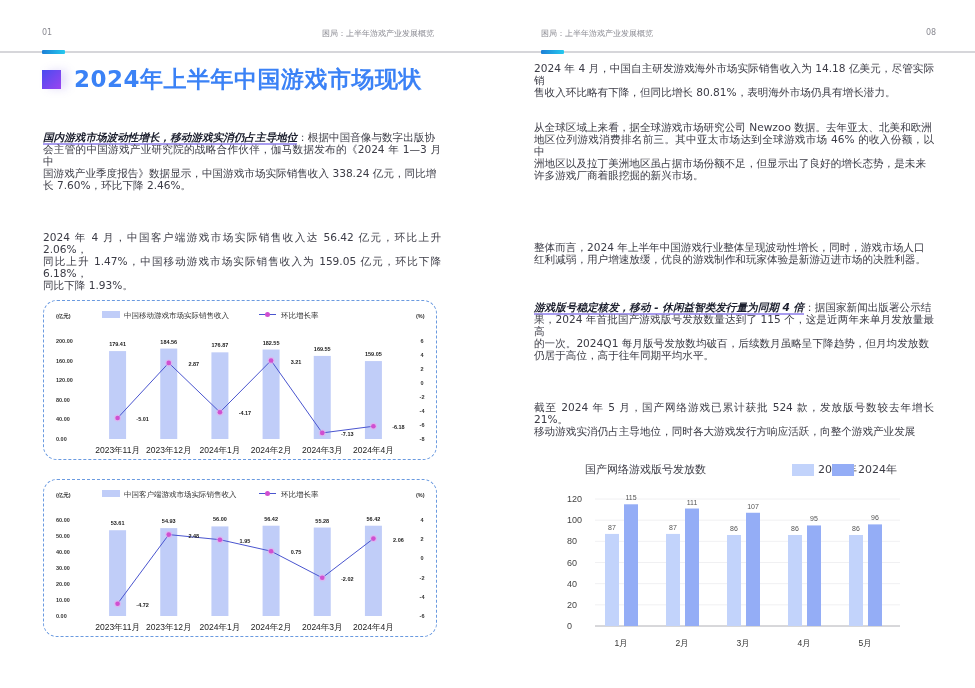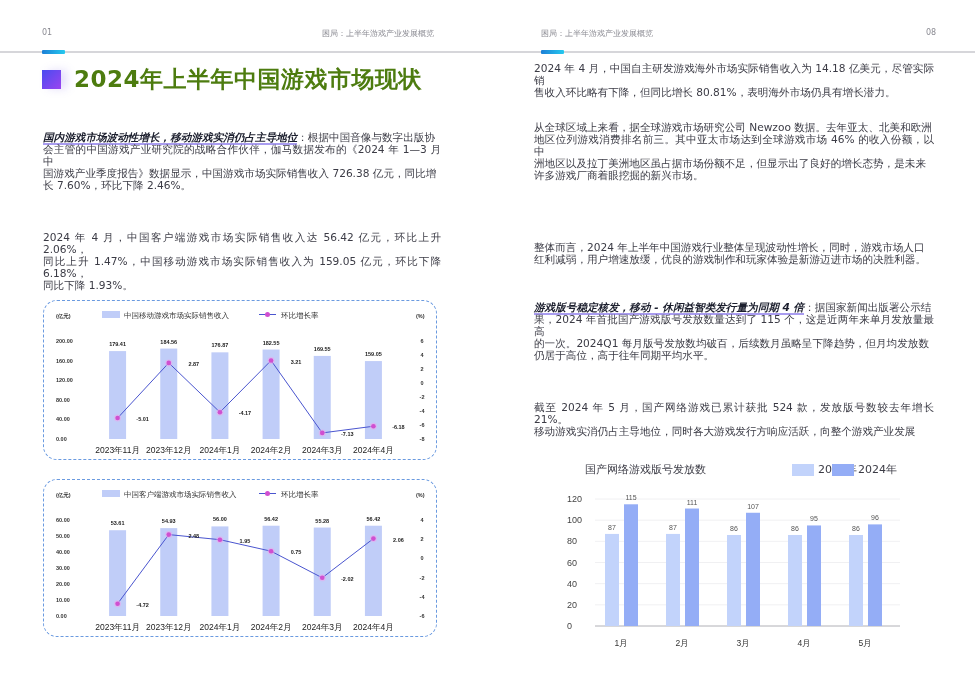--- a/index.html
+++ b/index.html
@@ -9,21 +9,21 @@
   .page { position: absolute; top: 0; height: 688px; }
   .page-left { left: 0; width: 487px; }
   .page-right { left: 487px; width: 488px; }
 
   .header-row { position: absolute; top: 28px; font-size: 8px; color: #8a8a92; }
   .rule { position: absolute; top: 51px; height: 2px; background: #d6d6da; }
   .accent-bar { position: absolute; top: 50px; height: 4px; width: 23px; background: linear-gradient(90deg, #1c7fd6, #25c9ef); border-radius: 1px; }
 
   .title-row { position: absolute; left: 42px; top: 64px; display: flex; align-items: center; }
   .title-square { width: 19px; height: 19px; background: linear-gradient(135deg, #4a4cf0, #9a44f0); margin-right: 13px; box-shadow: 6px 0 8px rgba(150,130,240,0.25); }
-  .title-text { font-size: 23px; font-weight: bold; color: #4d7c0f; letter-spacing: 0.5px; }
+  .title-text { font-size: 23px; font-weight: bold; color: #3b82f6; letter-spacing: 0.5px; }
 
   .para { position: absolute; font-size: 10.6px; line-height: 12px; color: #3b3b45; text-align: justify; }
   .para .lead { font-weight: bold; color: #1c1f2e; border-bottom: 2px solid #a99cf0; font-style: italic; }
 
   .chart-box { position: absolute; left: 43px; width: 394px; border: 1.5px dashed #6a9ae0; border-radius: 14px; }
 
   .bar-chart-title { position: absolute; left: 567px; top: 462px; font-size: 11px; color: #3b3b45; padding-left: 18px; }
   .legend2 { position: absolute; top: 462px; display: flex; align-items: center; font-size: 11px; color: #3b3b45; }
   .legend2 .sw { width: 22px; height: 12px; margin-right: 4px; }
 </style>
@@ -37,21 +37,21 @@
   <div class="accent-bar" style="left:42px;"></div>
 
   <div class="title-row">
     <div class="title-square"></div>
     <div class="title-text">2024年上半年中国游戏市场现状</div>
   </div>
 
   <div class="para" style="left:43px; top:131px; width:398px;">
     <div><span class="lead">国内游戏市场波动性增长，移动游戏实消仍占主导地位</span><span>：根据中国音像与数字出版协</span></div>
     <div>会主管的中国游戏产业研究院的战略合作伙伴，伽马数据发布的《2024 年 1—3 月中</div>
-    <div>国游戏产业季度报告》数据显示，中国游戏市场实际销售收入 726.38 亿元，同比增</div>
+    <div>国游戏产业季度报告》数据显示，中国游戏市场实际销售收入 338.24 亿元，同比增</div>
     <div>长 7.60%，环比下降 2.46%。</div>
   </div>
 
   <div class="para" style="left:43px; top:231px; width:398px;">
     <div>2024 年 4 月，中国客户端游戏市场实际销售收入达 56.42 亿元，环比上升 2.06%，</div>
     <div>同比上升 1.47%，中国移动游戏市场实际销售收入为 159.05 亿元，环比下降 6.18%，</div>
     <div>同比下降 1.93%。</div>
   </div>
 
   <div class="chart-box" style="top:300px; height:160px;">

